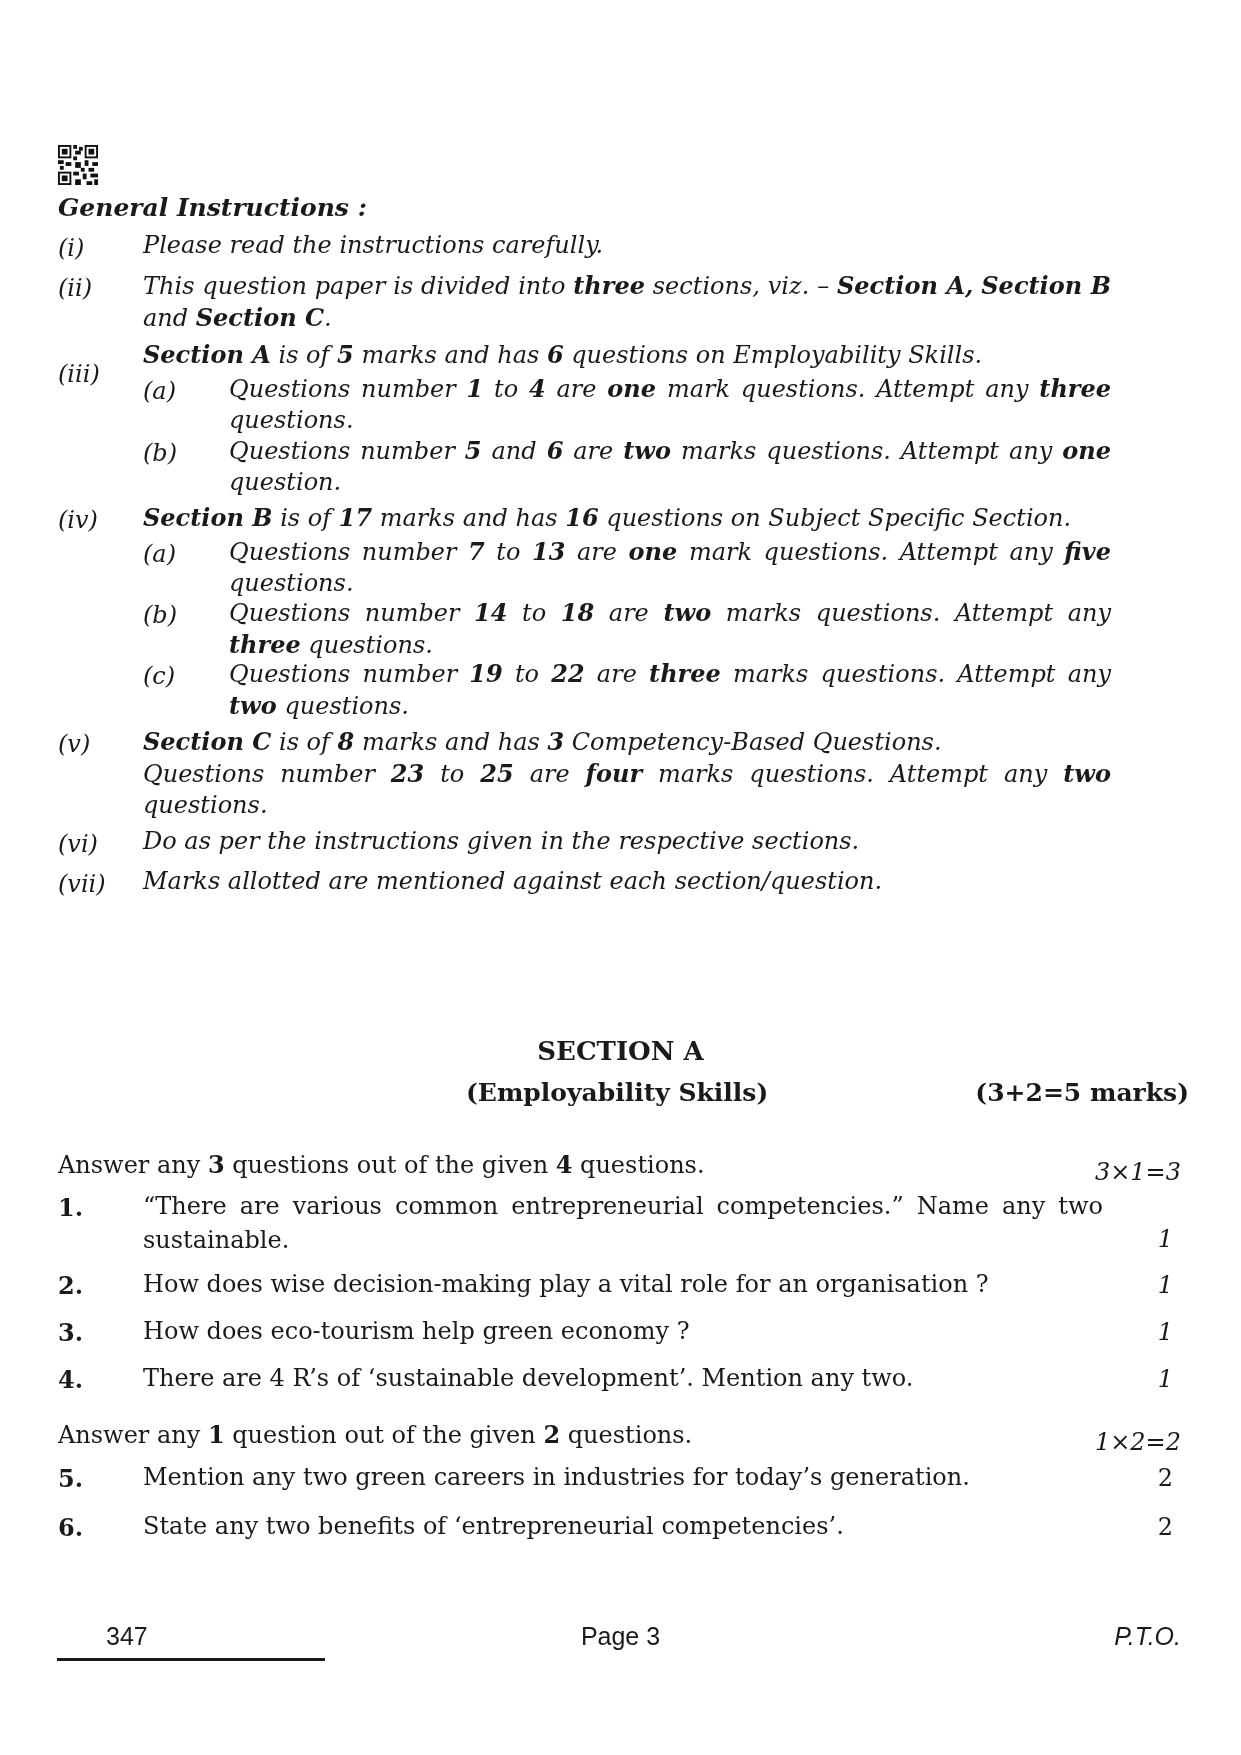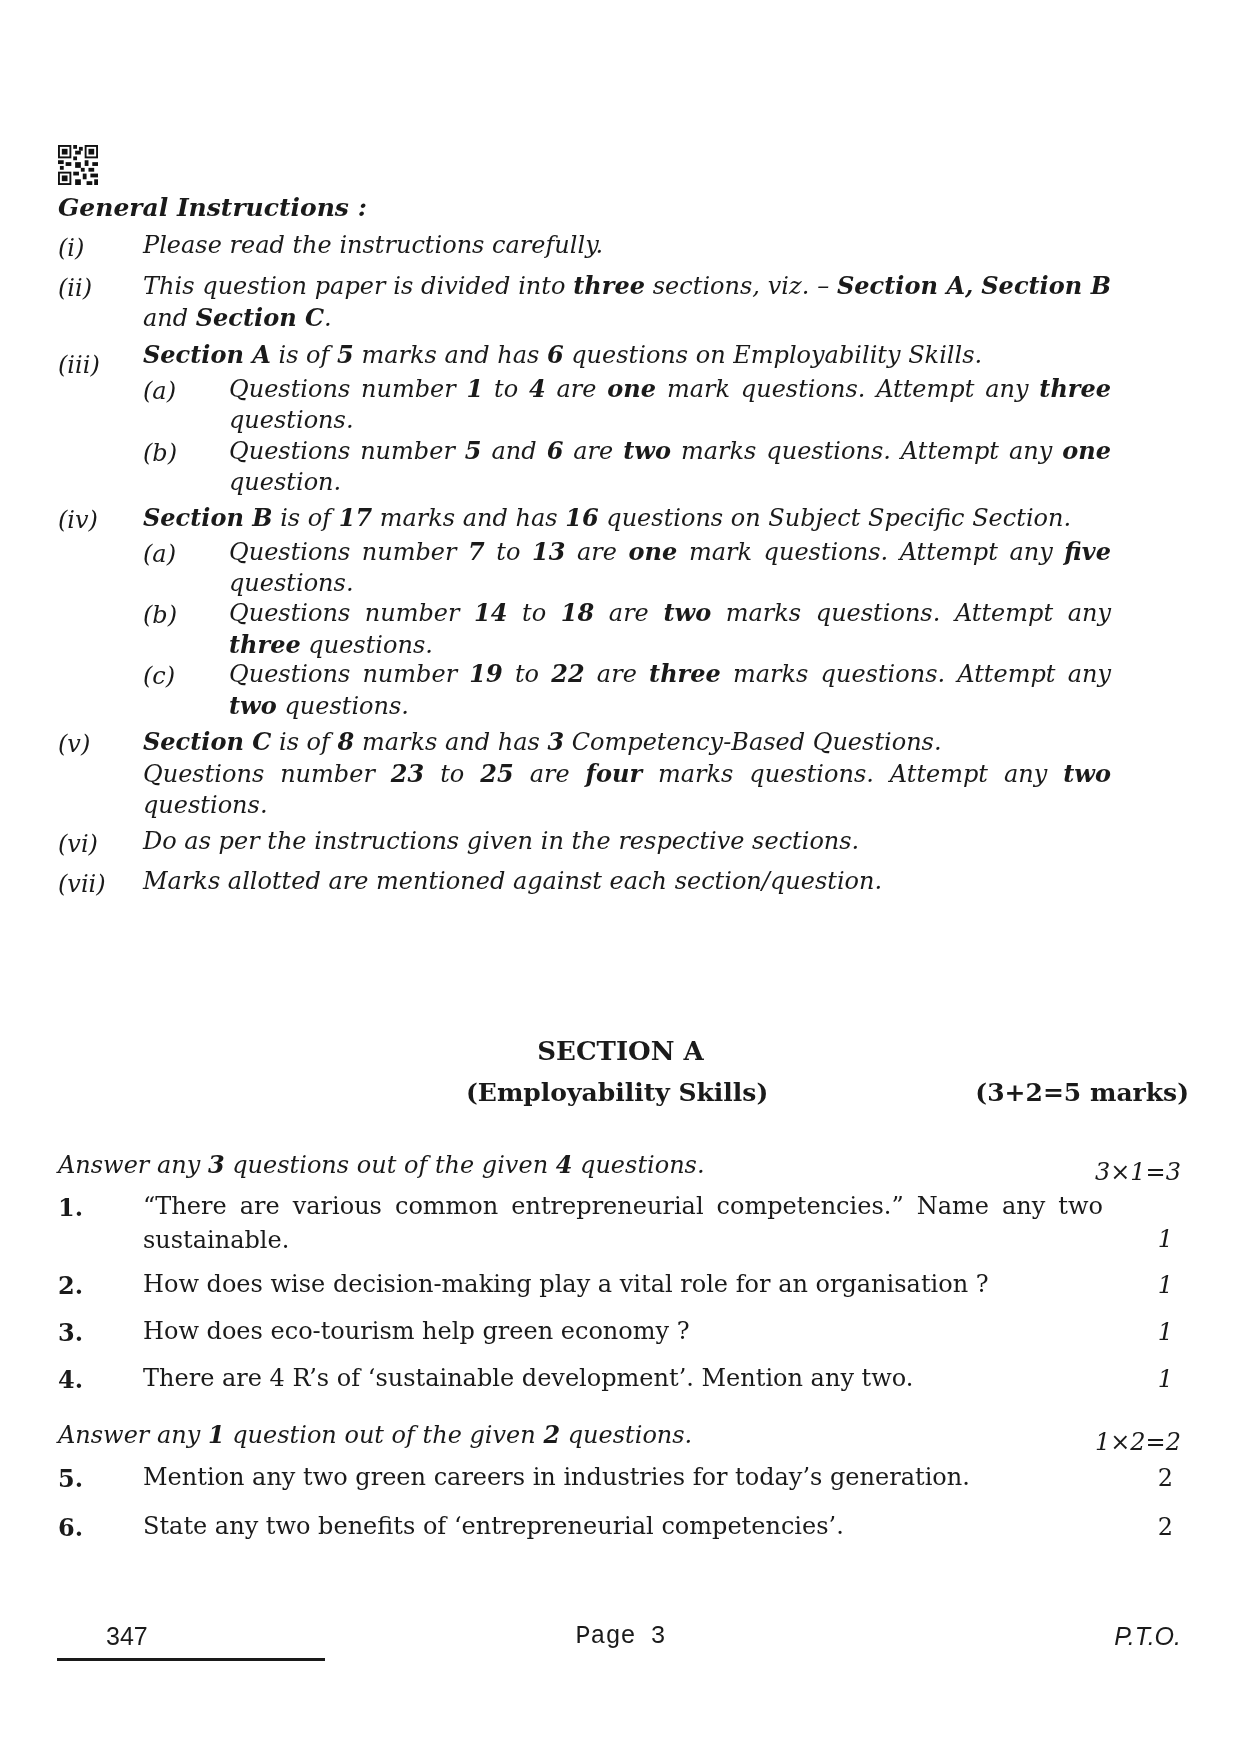--- a/index.html
+++ b/index.html
@@ -9,29 +9,29 @@
   .qr { left: 58px; top: 145px; width: 40px; height: 40px; }
   .b { font-weight: bold; }
   .gi-title { left: 58px; top: 193px; font-size: 25px; font-weight: bold; font-style: italic; }
   .roman { left: 58px; font-style: italic; font-size: 24px; }
   .body1 { left: 143px; width: 968px; font-style: italic; font-size: 24px; line-height: 31px; text-align: justify; }
   .sub-label { left: 143px; font-style: italic; font-size: 24px; }
   .body2 { left: 229px; width: 882px; font-style: italic; font-size: 24px; line-height: 31px; text-align: justify; }
   .sec-title { left: 0; width: 1241px; text-align: center; top: 1036px; font-weight: bold; font-size: 26px; }
   .sec-sub { left: 466px; top: 1078px; font-weight: bold; font-size: 25px; }
   .sec-marks { right: 52px; top: 1078px; font-weight: bold; font-size: 25px; }
-  .instr { left: 58px; font-style: italic; font-size: 24px; }
+  .instr { left: 58px; font-size: 24px; }
   .instr-marks { right: 60px; font-style: italic; font-size: 24px; margin-top: 8px; }
   .qnum { left: 58px; font-weight: bold; font-size: 24px; }
   .qtext { left: 143px; width: 968px; font-size: 24px; line-height: 34px; text-align: justify; }
   .qmark { right: 68px; font-size: 24px; }
   .qmark-it { font-style: italic; }
   .footer { font-family: "Liberation Sans", sans-serif; font-size: 25px; top: 1622px; }
   .footer-code { left: 66px; margin-left: 40px; }
-  .footer-page { left: 0; width: 1241px; text-align: center; font-family: Liberation Mono, monospace; }
+  .footer-page { left: 0; width: 1241px; text-align: center; }
   .footer-pto { right: 60px; font-style: italic; }
   .footer-rule { left: 57px; top: 1658px; width: 268px; height: 3px; background: #1a1a1a; }
 </style>
 </head>
 <body>
 
 <svg class="abs qr" viewBox="0 0 21 21">
   <rect x="0" y="0" width="7" height="7" fill="#111"></rect>
     <rect x="1" y="1" width="5" height="5" fill="#fff"></rect>
     <rect x="2" y="2" width="3" height="3" fill="#111"></rect>
@@ -61,21 +61,21 @@
     <rect x="19" y="18" width="2" height="3" fill="#111"></rect>
 </svg>
 
 <div class="abs gi-title">General Instructions :</div>
 
 <div id="instructions">
     <div class="abs roman" style="top: 234px;">(i)</div>
     <div class="abs body1" style="top: 230px;"><span>Please read the instructions carefully.</span></div>
     <div class="abs roman" style="top: 274px;">(ii)</div>
     <div class="abs body1" style="top: 270px;"><span>This question paper is divided into </span><span class="b">three</span><span> sections, viz. – </span><span class="b">Section A,</span><span> </span><span class="b">Section B</span><span> and </span><span class="b">Section C</span><span>.</span></div>
-    <div class="abs roman" style="top: 351px;">(iii)</div>
+    <div class="abs roman" style="top: 360px;">(iii)</div>
     <div class="abs body1" style="top: 339px;"><span class="b">Section A</span><span> is of </span><span class="b">5</span><span> marks and has </span><span class="b">6</span><span> questions on Employability Skills.</span></div>
     <div class="abs sub-label" style="top: 377px;">(a)</div>
     <div class="abs body2" style="top: 373px;"><span>Questions number </span><span class="b">1</span><span> to </span><span class="b">4</span><span> are </span><span class="b">one</span><span> mark questions. Attempt any </span><span class="b">three</span><span> questions.</span></div>
     <div class="abs sub-label" style="top: 439px;">(b)</div>
     <div class="abs body2" style="top: 435px;"><span>Questions number </span><span class="b">5</span><span> and </span><span class="b">6</span><span> are </span><span class="b">two</span><span> marks questions. Attempt any </span><span class="b">one</span><span> question.</span></div>
     <div class="abs roman" style="top: 506px;">(iv)</div>
     <div class="abs body1" style="top: 502px;"><span class="b">Section B</span><span> is of </span><span class="b">17</span><span> marks and has </span><span class="b">16</span><span> questions on Subject Specific Section.</span></div>
     <div class="abs sub-label" style="top: 540px;">(a)</div>
     <div class="abs body2" style="top: 536px;"><span>Questions number </span><span class="b">7</span><span> to </span><span class="b">13</span><span> are </span><span class="b">one</span><span> mark questions. Attempt any </span><span class="b">five</span><span> questions.</span></div>
     <div class="abs sub-label" style="top: 601px;">(b)</div>

